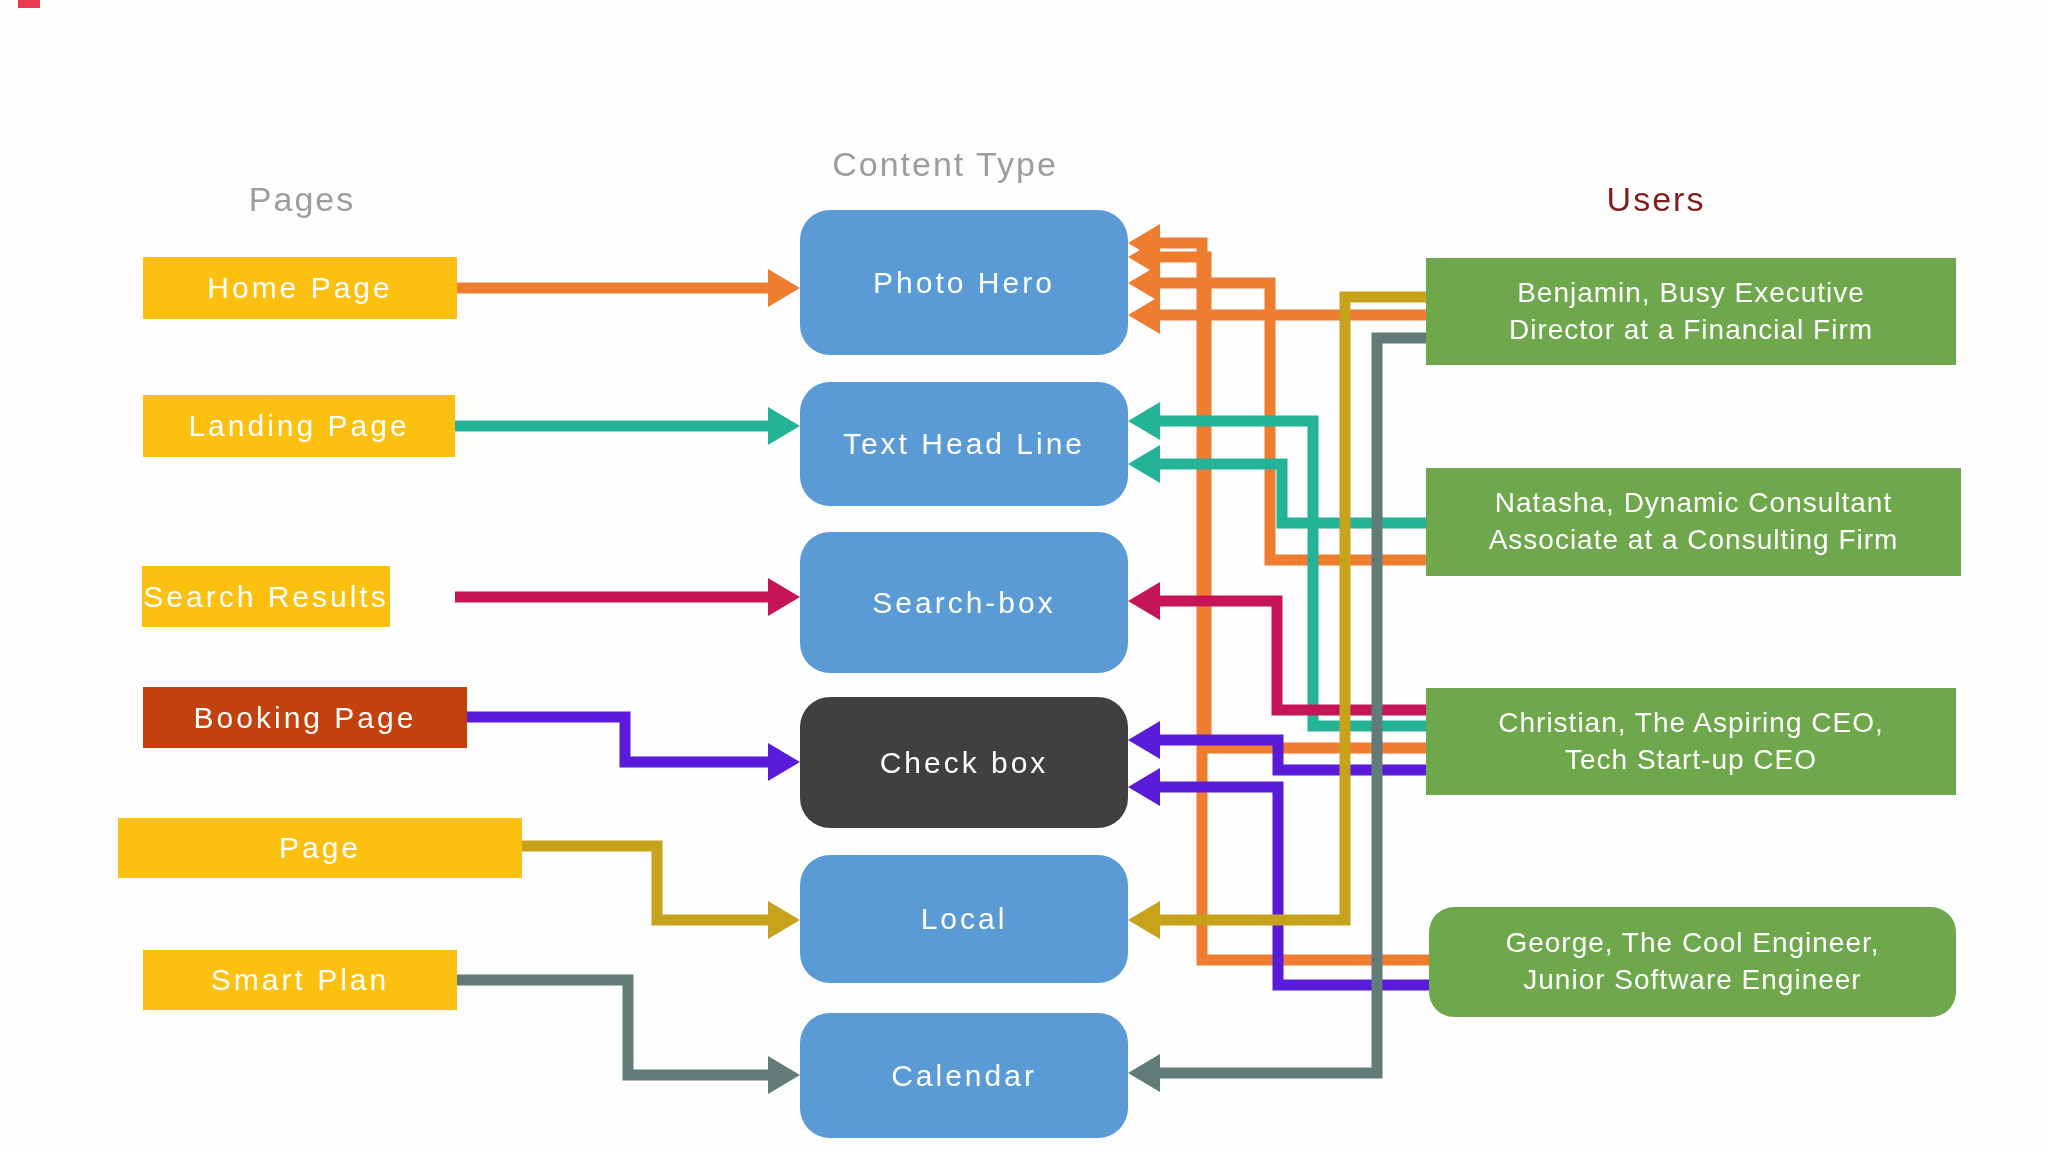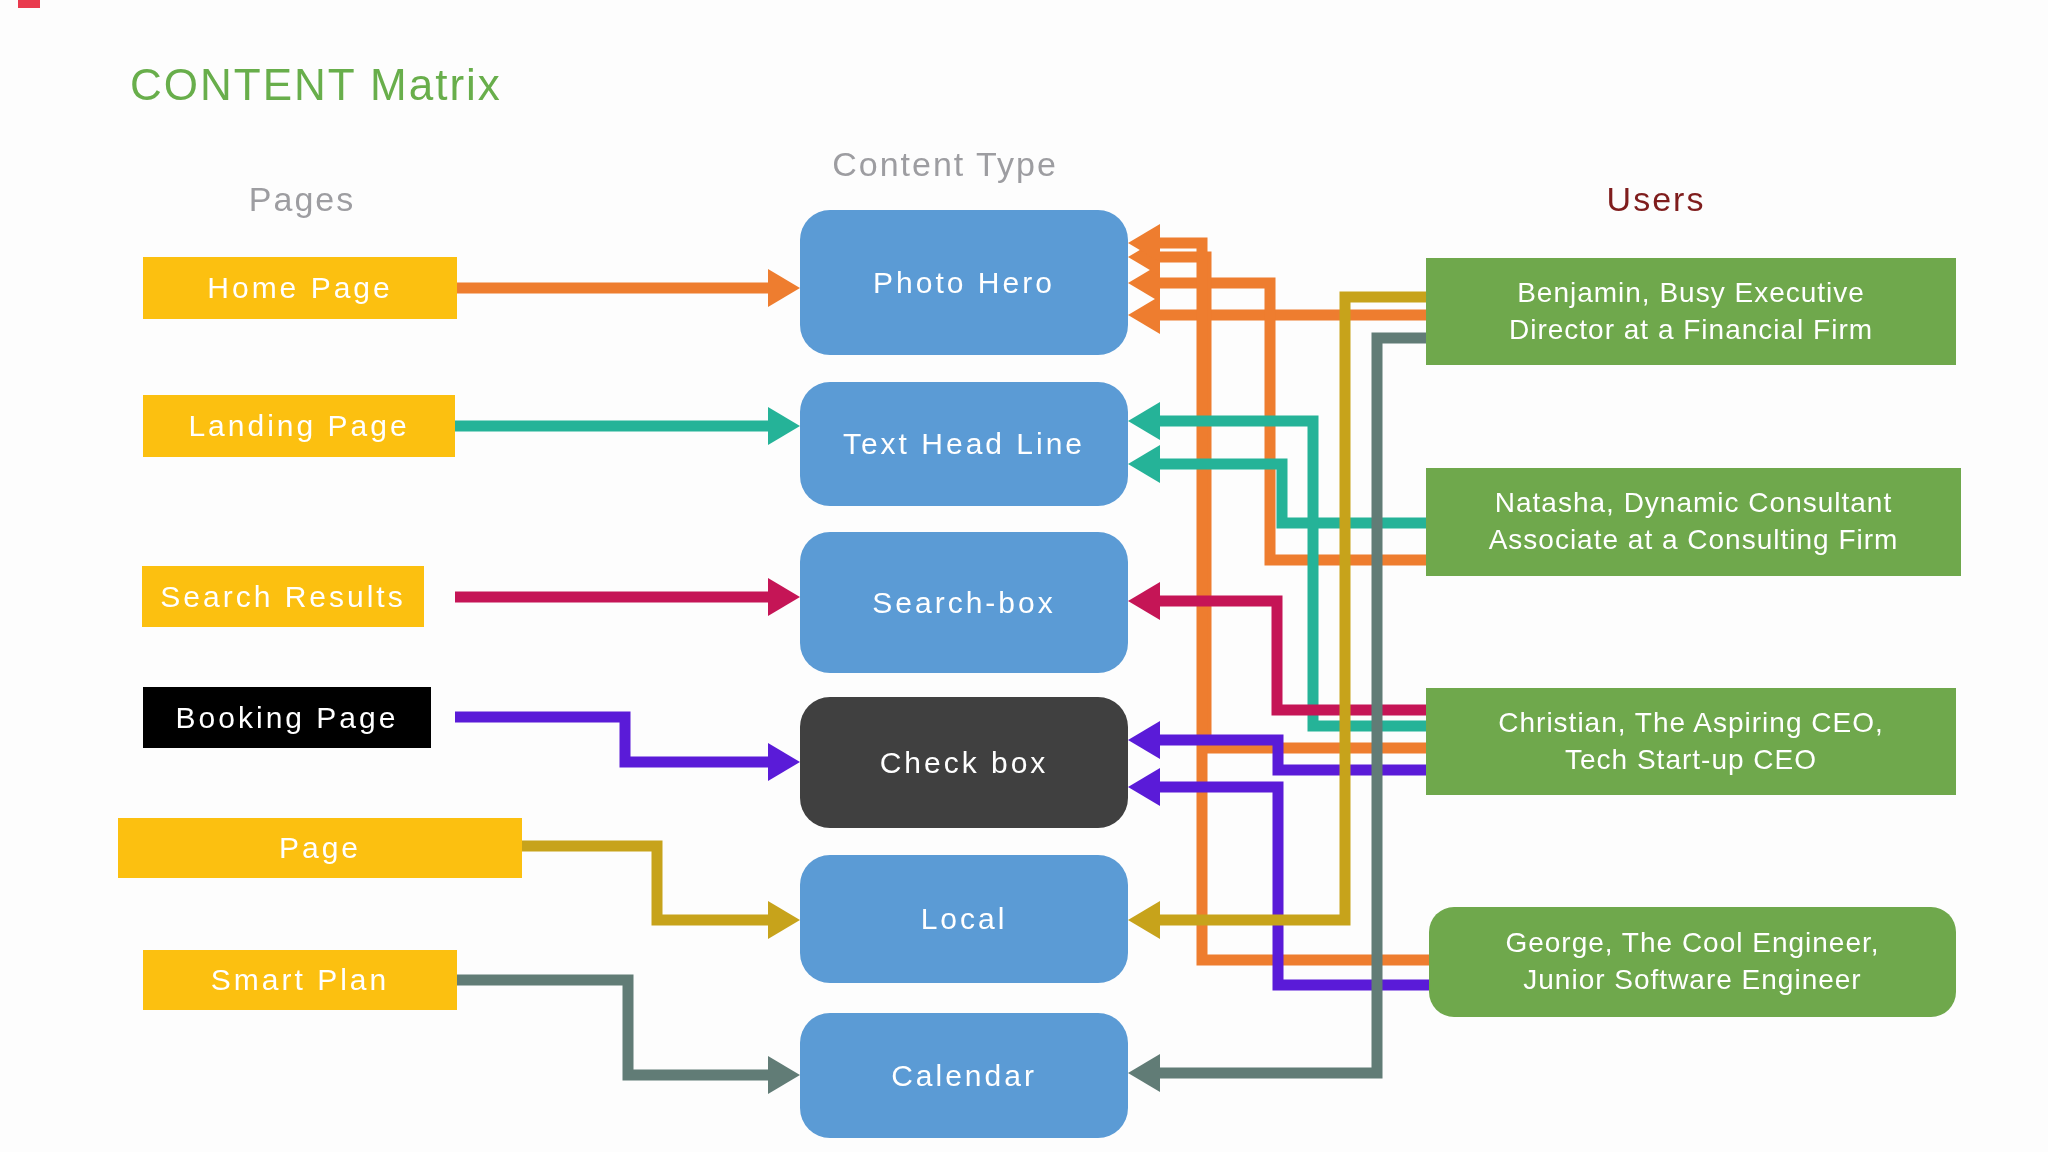--- a/index.html
+++ b/index.html
@@ -20,21 +20,20 @@
   .page-box{font-size:30px;letter-spacing:3px;overflow:hidden;flex-direction:column;line-height:34px;align-items:center;}
   .content-box{border-radius:30px;font-size:30px;letter-spacing:3px;}
   .user-box{font-size:28px;letter-spacing:1px;line-height:1.32;flex-direction:column;}
   .artifact{position:absolute;left:18px;top:0;width:22px;height:8px;}
 </style>
 </head>
 <body>
 
 <div class="stage">
   <div class="artifact" style="background: rgb(233, 58, 78);"></div>
-  <div class="title" style="color: rgb(104, 174, 75);">CONTENT Matrix</div>
 
   <div class="hdr" style="left: 152px; top: 180px; width: 300px; color: rgb(157, 157, 161);">Pages</div>
   <div class="hdr" style="left: 795px; top: 145px; width: 300px; color: rgb(157, 157, 161);">Content Type</div>
   <div class="hdr" style="left: 1506px; top: 180px; width: 300px; color: #7f1d1d;">Users</div>
 
   <svg id="edges" viewBox="0 0 2048 1152" xmlns="http://www.w3.org/2000/svg">
       <g>
         <polyline points="457,288 770,288" fill="none" stroke="#ee7d2f" stroke-width="11" stroke-linejoin="miter"></polyline>
         <path d="M 800 288 L 768 269 L 768 307 Z" fill="#ee7d2f"></path>
       </g>
@@ -104,24 +103,24 @@
       </g>
     </svg>
 
   <div id="layer-pages">
       <div class="box page-box" style="left: 143px; top: 257px; width: 314px; height: 62px; background: rgb(252, 192, 16); color: rgb(255, 255, 255);">
         <span>Home Page</span>
       </div>
       <div class="box page-box" style="left: 143px; top: 395px; width: 312px; height: 62px; background: rgb(252, 192, 16); color: rgb(255, 255, 255);">
         <span>Landing Page</span>
       </div>
-      <div class="box page-box" style="left: 142px; top: 566px; width: 282px; height: 61px; background: rgb(252, 192, 16); color: rgb(255, 255, 255);">
+      <div class="box page-box" style="left: 142px; top: 566px; width: 248px; height: 61px; background: rgb(252, 192, 16); color: rgb(255, 255, 255);">
         <span>Search Results</span>
       </div>
-      <div class="box page-box" style="left: 143px; top: 687px; width: 288px; height: 61px; background: #000000; color: rgb(255, 255, 255);">
+      <div class="box page-box" style="left: 143px; top: 687px; width: 324px; height: 61px; background: #c2410c; color: rgb(255, 255, 255);">
         <span>Booking Page</span>
       </div>
       <div class="box page-box" style="left: 118px; top: 818px; width: 404px; height: 60px; background: rgb(252, 192, 16); color: rgb(255, 255, 255);">
         <span>Page</span>
       </div>
       <div class="box page-box" style="left: 143px; top: 950px; width: 314px; height: 60px; background: rgb(252, 192, 16); color: rgb(255, 255, 255);">
         <span>Smart Plan</span>
       </div>
     </div>
   <div id="layer-content">

